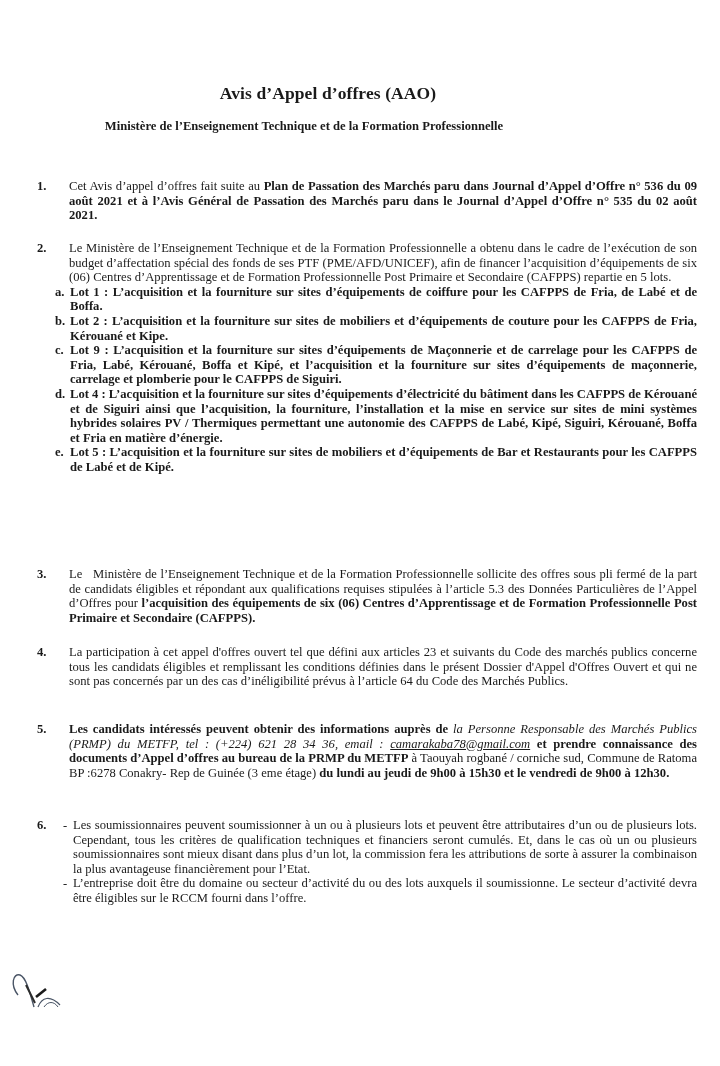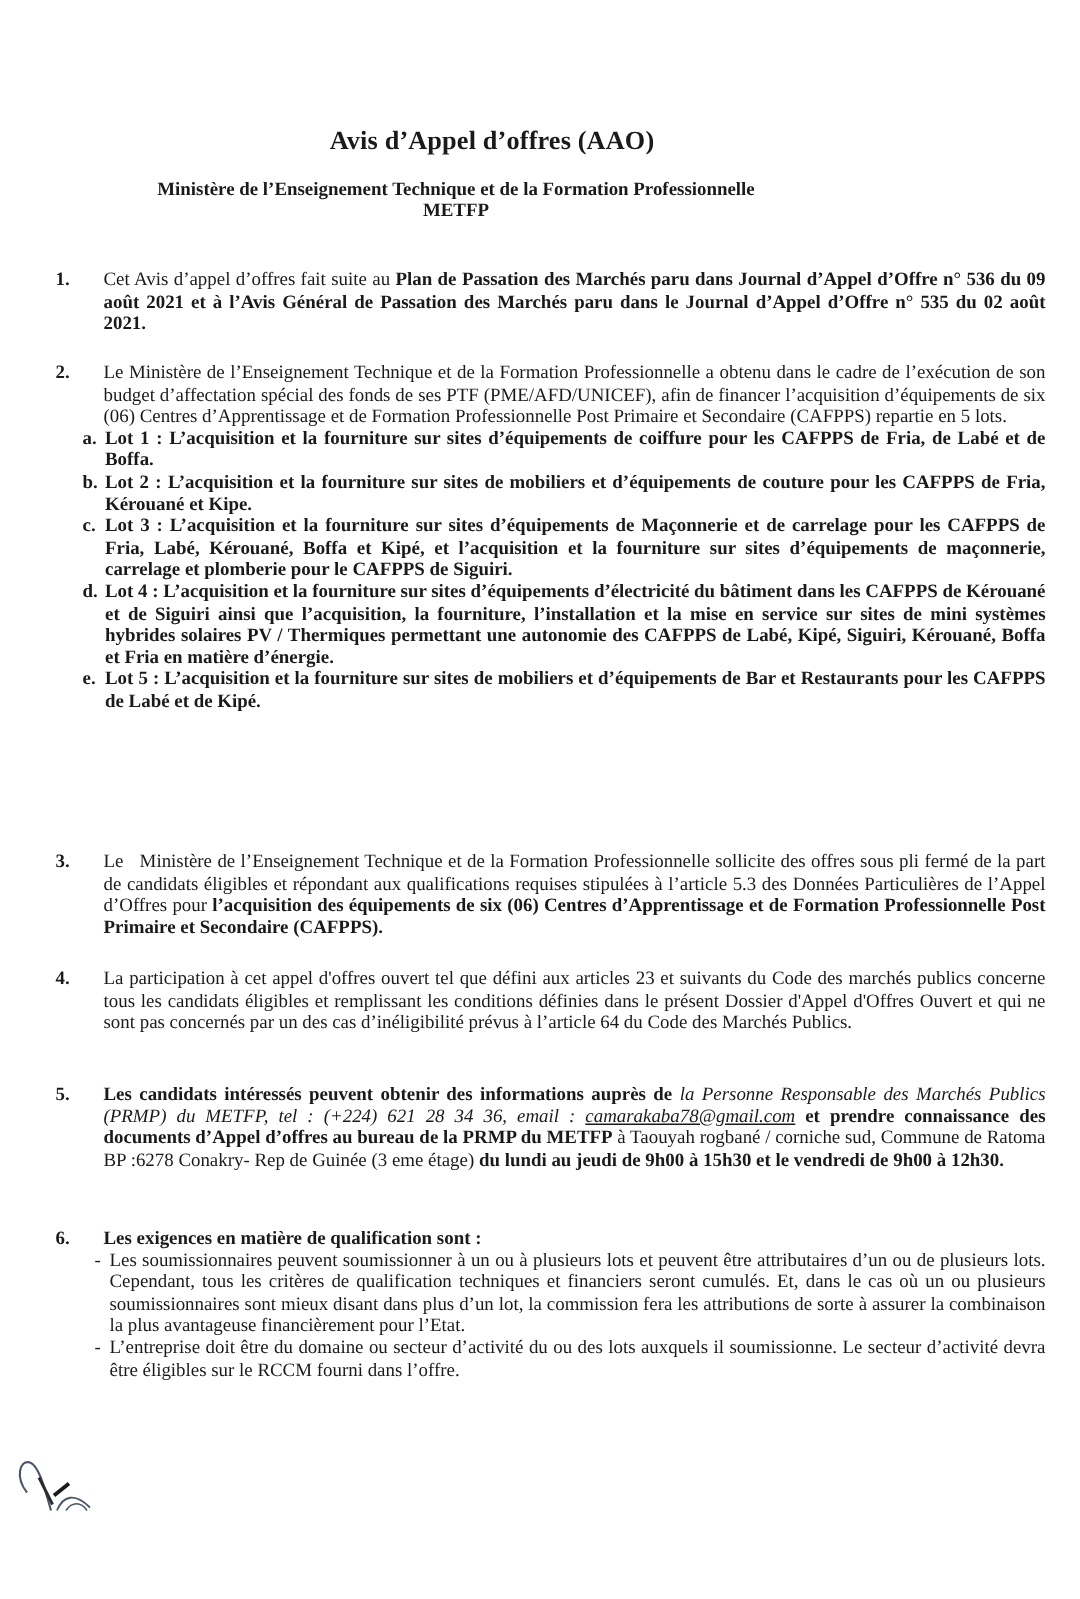--- a/index.html
+++ b/index.html
@@ -24,33 +24,32 @@
   .dash .mark { position: absolute; left: 0; top: 0; }
   .sig { position: absolute; left: 8px; top: 965px; width: 60px; height: 45px; }
 </style>
 </head>
 <body>
 
 <div class="page">
 
   <div class="title">Avis d’Appel d’offres (AAO)</div>
   <div class="sub sub1">Ministère de l’Enseignement Technique et de la Formation Professionnelle</div>
-  <div class="sub sub2">METFP</div>
 
   <div class="sec" style="top:179px;">
     <span class="num">1.</span>
     <div class="body"><span>Cet Avis d’appel d’offres fait suite au </span><span class="b">Plan de Passation des Marchés paru dans Journal d’Appel d’Offre n° 536 du 09 août 2021 et à l’Avis Général de Passation des Marchés paru dans le Journal d’Appel d’Offre n° 535 du 02 août 2021.</span></div>
   </div>
 
   <div class="sec" style="top:241px;">
     <span class="num">2.</span>
     <div class="body">Le Ministère de l’Enseignement Technique et de la Formation Professionnelle a obtenu dans le cadre de l’exécution de son budget d’affectation spécial des fonds de ses PTF (PME/AFD/UNICEF), afin de financer l’acquisition d’équipements de six (06) Centres d’Apprentissage et de Formation Professionnelle Post Primaire et Secondaire (CAFPPS) repartie en 5 lots.</div>
     <div class="lot"><span class="letter">a.</span><span>Lot 1 : L’acquisition et la fourniture sur sites d’équipements de coiffure pour les CAFPPS de Fria, de Labé et de Boffa.</span></div>
     <div class="lot"><span class="letter">b.</span><span>Lot 2 : L’acquisition et la fourniture sur sites de mobiliers et d’équipements de couture pour les CAFPPS de Fria, Kérouané et Kipe.</span></div>
-    <div class="lot"><span class="letter">c.</span><span>Lot 3 : L’acquisition et la fourniture sur sites d’équipements de Maçonnerie et de carrelage pour les CAFPPS de Fria, Labé, Kérouané, Boffa et Kipé, et l’acquisition et la fourniture sur sites d’équipements de maçonnerie, carrelage et plomberie pour le CAFPPS de Siguiri.</span></div>
+    <div class="lot"><span class="letter">c.</span><span>Lot 9 : L’acquisition et la fourniture sur sites d’équipements de Maçonnerie et de carrelage pour les CAFPPS de Fria, Labé, Kérouané, Boffa et Kipé, et l’acquisition et la fourniture sur sites d’équipements de maçonnerie, carrelage et plomberie pour le CAFPPS de Siguiri.</span></div>
     <div class="lot"><span class="letter">d.</span><span>Lot 4 : L’acquisition et la fourniture sur sites d’équipements d’électricité du bâtiment dans les CAFPPS de Kérouané et de Siguiri ainsi que l’acquisition, la fourniture, l’installation et la mise en service sur sites de mini systèmes hybrides solaires PV / Thermiques permettant une autonomie des CAFPPS de Labé, Kipé, Siguiri, Kérouané, Boffa et Fria en matière d’énergie.</span></div>
     <div class="lot"><span class="letter">e.</span><span>Lot 5 : L’acquisition et la fourniture sur sites de mobiliers et d’équipements de Bar et Restaurants pour les CAFPPS de Labé et de Kipé.</span></div>
   </div>
 
   <div class="sec" style="top:567px;">
     <span class="num">3.</span>
     <div class="body"><span style="white-space:pre-wrap;">Le   Ministère de l’Enseignement Technique et de la Formation Professionnelle sollicite des offres sous pli fermé de la part de candidats éligibles et répondant aux qualifications requises stipulées à l’article 5.3 des Données Particulières de l’Appel d’Offres pour </span><span class="b">l’acquisition des équipements de six (06) Centres d’Apprentissage et de Formation Professionnelle Post Primaire et Secondaire (CAFPPS).</span></div>
   </div>
 
   <div class="sec" style="top:645px;">
@@ -58,21 +57,20 @@
     <div class="body">La participation à cet appel d'offres ouvert tel que défini aux articles 23 et suivants du Code des marchés publics concerne tous les candidats éligibles et remplissant les conditions définies dans le présent Dossier d'Appel d'Offres Ouvert et qui ne sont pas concernés par un des cas d’inéligibilité prévus à l’article 64 du Code des Marchés Publics.</div>
   </div>
 
   <div class="sec" style="top:722px;">
     <span class="num">5.</span>
     <div class="body"><span class="b">Les candidats intéressés peuvent obtenir des informations auprès de </span><span class="i">la Personne Responsable des Marchés Publics (PRMP) du METFP, tel : (+224) 621 28 34 36, email : </span><a class="u" style="color:#1a1a1a;">camarakaba78@gmail.com</a><span class="b"> et prendre connaissance des documents d’Appel d’offres au bureau de la PRMP du METFP</span><span> à Taouyah rogbané / corniche sud, Commune de Ratoma BP :6278 Conakry- Rep de Guinée (3 eme étage) </span><span class="b">du lundi au jeudi de 9h00 à 15h30 et le vendredi de 9h00 à 12h30.</span></div>
   </div>
 
   <div class="sec" style="top:818px;">
     <span class="num">6.</span>
-    <div class="body b">Les exigences en matière de qualification sont :</div>
     <div class="dash"><span class="mark">-</span><span>Les soumissionnaires peuvent soumissionner à un ou à plusieurs lots et peuvent être attributaires d’un ou de plusieurs lots. Cependant, tous les critères de qualification techniques et financiers seront cumulés. Et, dans le cas où un ou plusieurs soumissionnaires sont mieux disant dans plus d’un lot, la commission fera les attributions de sorte à assurer la combinaison la plus avantageuse financièrement pour l’Etat.</span></div>
     <div class="dash"><span class="mark">-</span><span>L’entreprise doit être du domaine ou secteur d’activité du ou des lots auxquels il soumissionne. Le secteur d’activité devra être éligibles sur le RCCM fourni dans l’offre.</span></div>
   </div>
 
   <svg class="sig" viewBox="0 0 60 45">
     <path d="M10 30 C2 20, 5 8, 12 10 C18 12, 22 28, 26 42" fill="none" stroke="#4a5566" stroke-width="1.4"></path>
     <path d="M18 20 L27 38" fill="none" stroke="#2c2c2c" stroke-width="2"></path>
     <path d="M28 32 L38 24" fill="none" stroke="#1a1a1a" stroke-width="2.6"></path>
     <path d="M30 42 C34 32, 42 30, 52 40" fill="none" stroke="#4a5566" stroke-width="1.2"></path>
     <path d="M36 42 C40 36, 46 36, 50 42" fill="none" stroke="#4a5566" stroke-width="1"></path>

